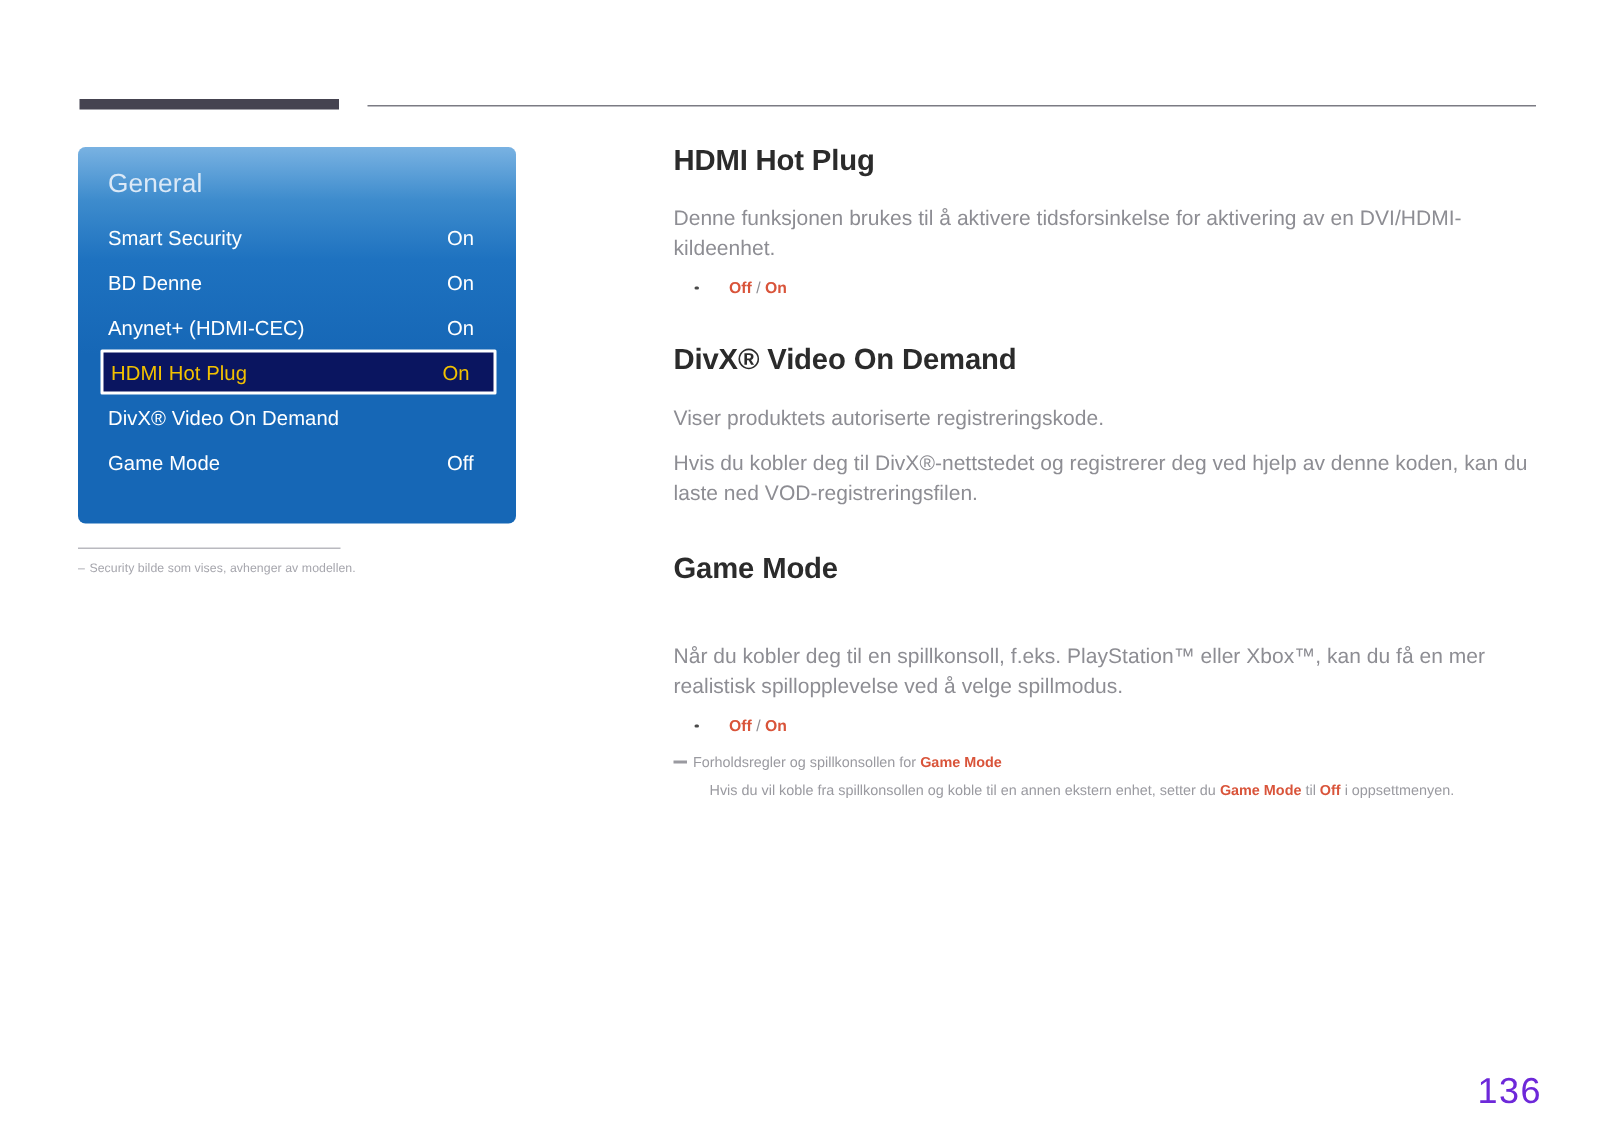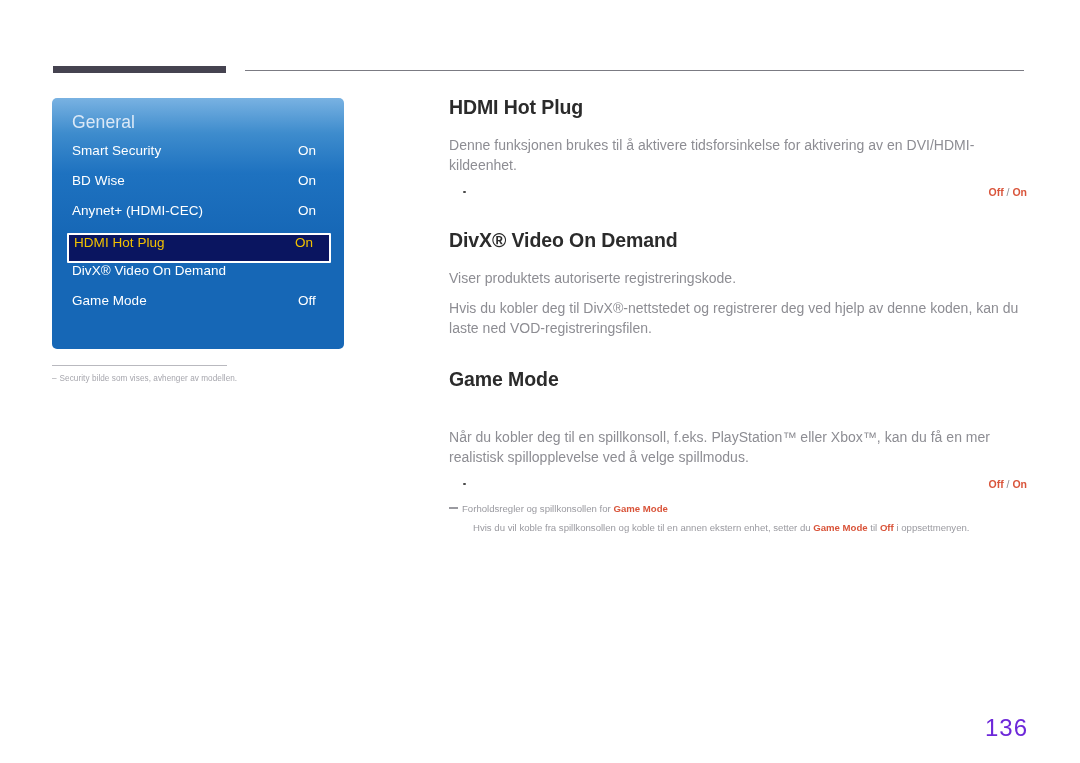--- a/index.html
+++ b/index.html
@@ -66,21 +66,21 @@
   .osd-title {
     font-size: 17.5px;
     color: #dbe9f7;
     padding: 14px 0 10px 20px;
     letter-spacing: .1px;
   }
 
   .osd-row {
     height: 30px;
     display: flex;
-    align-items: flex-start;
+    align-items: center;
     position: relative;
     padding-left: 20px;
     box-sizing: border-box;
   }
   .osd-row .label {
     font-size: 13.5px;
     color: #ffffff;
     letter-spacing: .05px;
     white-space: nowrap;
   }
@@ -155,21 +155,20 @@
     margin: 0 0 9px 0;
     line-height: 1.45;
     letter-spacing: .02px;
   }
   p.body-line:last-of-type { margin-bottom: 0; margin-top: 36px; }
 
   ul.opt-list {
     list-style: none;
     margin: 9px 0 0 0;
     padding: 0;
-    text-align: right;
   }
   ul.opt-list li {
     font-size: 10.5px;
     color: #d9543a;
     font-weight: bold;
     position: relative;
     padding-left: 37px;
     line-height: 1.4;
   }
   ul.opt-list li::before {
@@ -241,21 +240,21 @@
 
   <div class="osd-panel">
     <div class="osd-title">General</div>
 
     <div class="osd-row">
       <span class="label">Smart Security</span>
       <span class="value">On</span>
     </div>
 
     <div class="osd-row">
-      <span class="label">BD Wise</span>
+      <span class="label">BD Denne</span>
       <span class="value">On</span>
     </div>
 
     <div class="osd-row">
       <span class="label">Anynet+ (HDMI-CEC)</span>
       <span class="value">On</span>
     </div>
 
     <div class="osd-row selected">
       <span class="label">HDMI Hot Plug</span>

